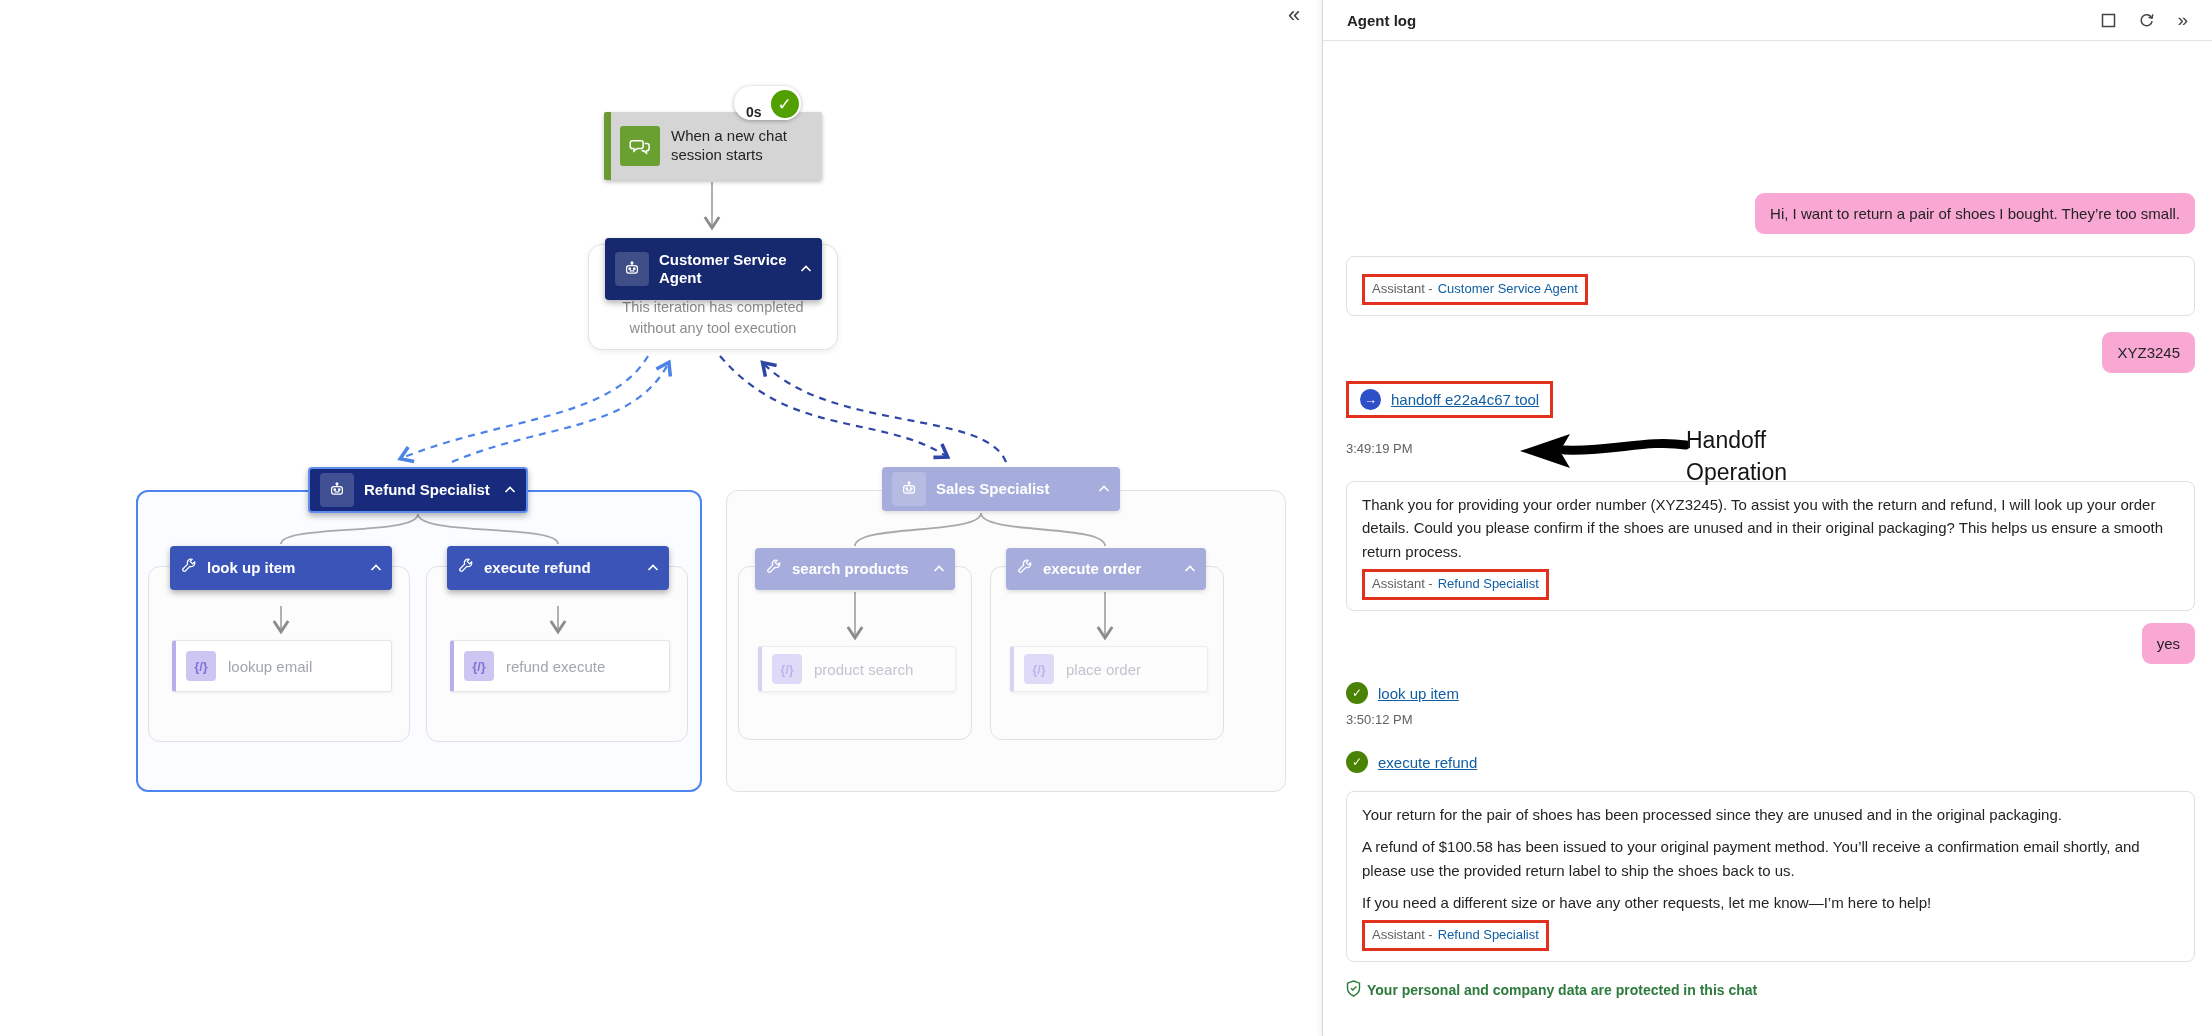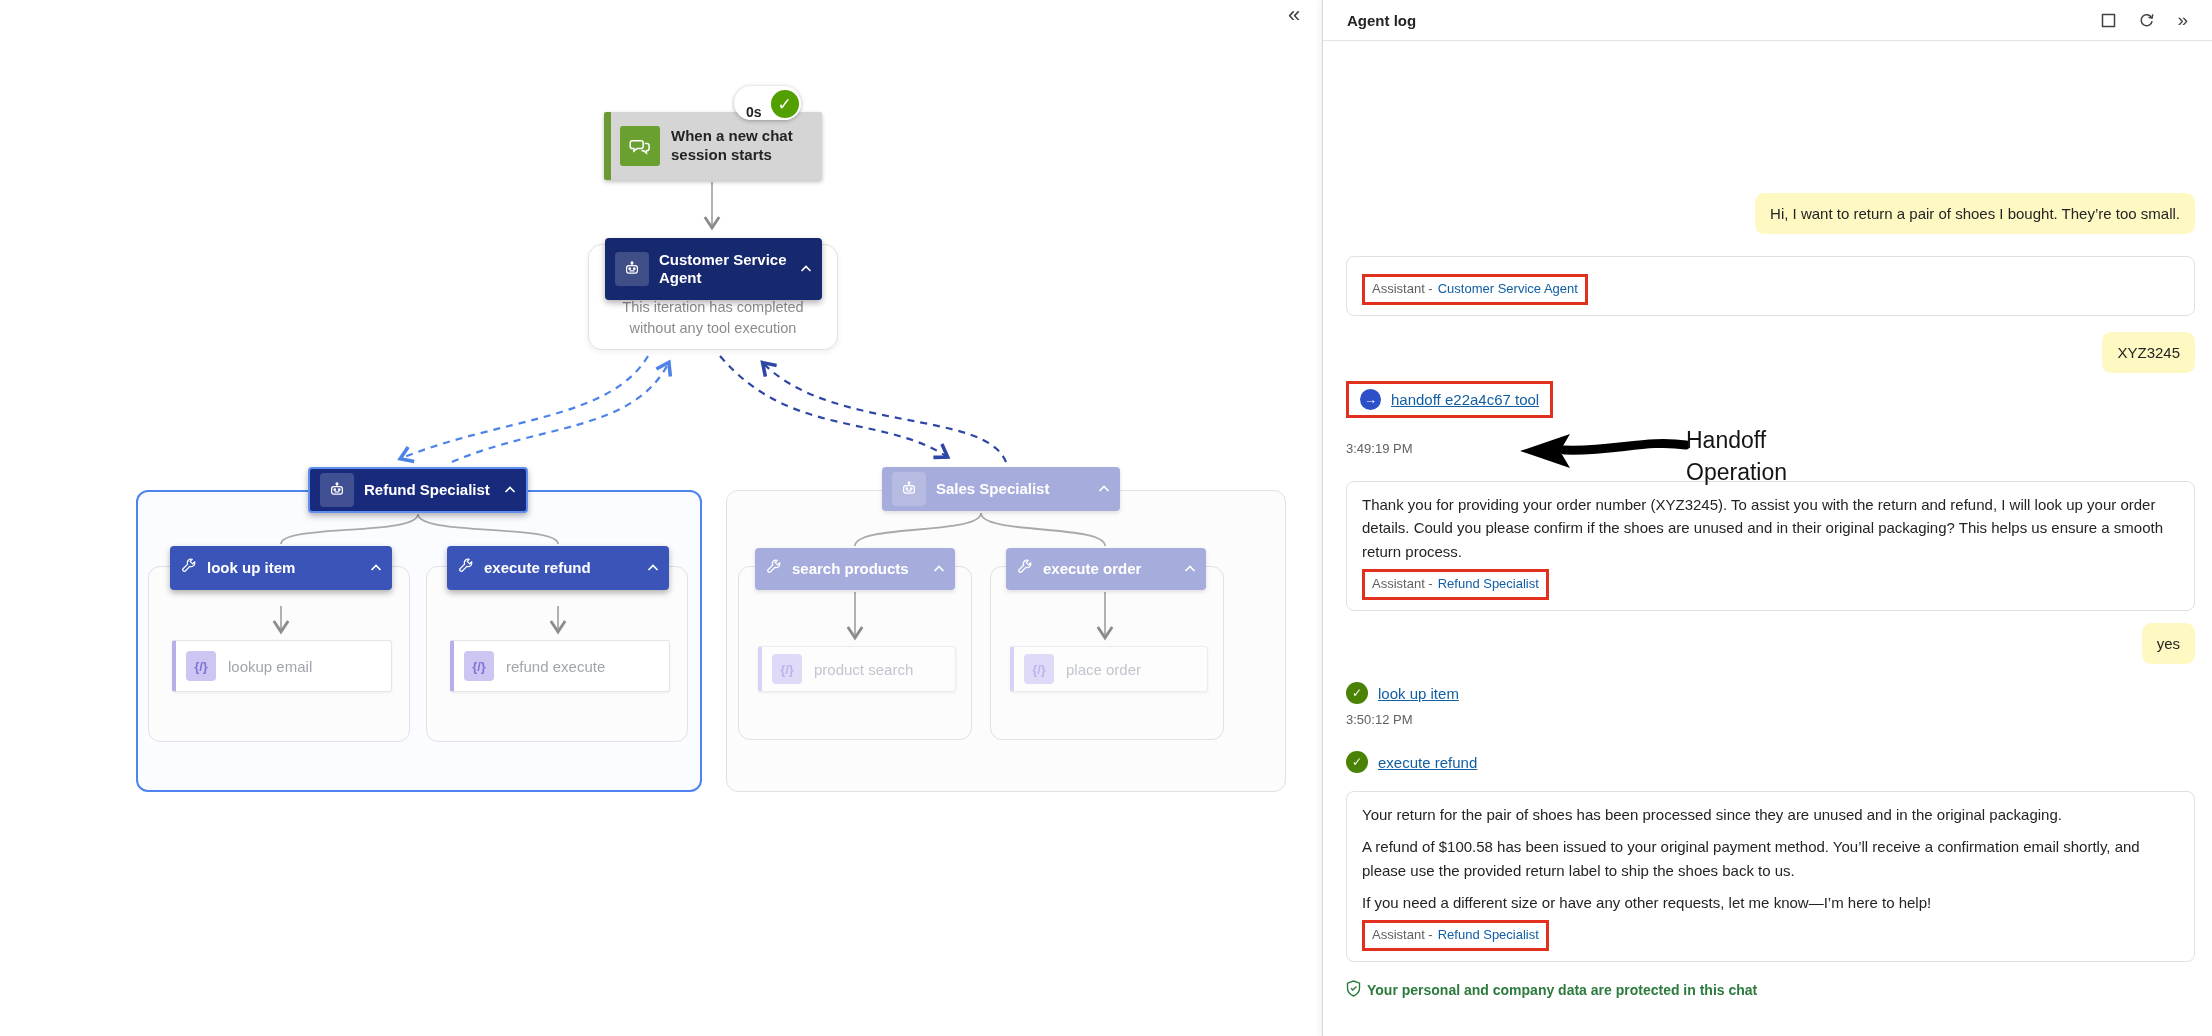--- a/index.html
+++ b/index.html
@@ -11,21 +11,21 @@
   
   #canvas { position:absolute; left:0; top:0; width:1322px; height:1036px; background:#fff; }
   #connectors { position:absolute; left:0; top:0; z-index:2; }
   .cv { position:absolute; }
   .collapse-left { left:1288px; top:2px; font-size:22px; color:#424242; cursor:pointer; z-index:6; }
 
   .trigger {
     left:604px; top:112px; width:218px; height:68px; z-index:3;
     background:#d5d5d5; border-left:7px solid #6c9a32; border-radius:2px;
     display:flex; align-items:center; gap:11px; padding:0 10px 0 9px;
-    font-size:15px; font-weight:bold; color:#242424; line-height:1.25;
+    font-size:15px; font-weight:normal; color:#242424; line-height:1.25;
     box-shadow:0 2px 4px rgba(0,0,0,.25);
   }
   .trigger-icon { flex:0 0 auto; width:40px; height:40px; border-radius:3px; background:#69a02f;
     display:flex; align-items:center; justify-content:center; color:#fff; }
   .run-badge {
     left:734px; top:86px; z-index:4; height:34px; border-radius:18px; background:#fff;
     box-shadow:0 1px 4px rgba(0,0,0,.3); display:flex; align-items:flex-end; gap:7px;
     padding-left:12px; font-size:14px; font-weight:bold;
   }
   .check-big { width:32px; height:32px; border-radius:50%; background:#52a000; border:2px solid #fff;
@@ -82,21 +82,21 @@
   #panel { position:absolute; left:1322px; top:0; width:890px; height:1036px; background:#fff;
     border-left:1px solid #d6d6d6; box-shadow:-3px 0 6px rgba(0,0,0,.05); }
   .panel-header { height:41px; display:flex; align-items:center; padding:0 24px;
     border-bottom:1px solid #e4e4e4; }
   .panel-title { font-size:15px; font-weight:bold; color:#242424; }
   .panel-actions { margin-left:auto; display:flex; align-items:center; gap:22px; color:#424242; }
   .panel-actions .pa { display:flex; align-items:center; cursor:pointer; font-size:19px; }
   .chat { position:absolute; left:0; right:0; top:41px; bottom:0; padding:0 17px 0 23px;
     display:flex; flex-direction:column; align-items:stretch; overflow:hidden; }
   .spacer { height:152px; }
-  .bubble { align-self:flex-end; background:#fef9c3; border-radius:9px; padding:12px 15px;
+  .bubble { align-self:flex-end; background:#f9a8d4; border-radius:9px; padding:12px 15px;
     font-size:15px; color:#242424; }
   .acard { background:#fff; border:1px solid #e0e0e0; border-radius:8px;
     padding:11px 15px 10px; font-size:15px; line-height:1.55; color:#242424; }
   .acard p + p { margin-top:9px; }
   .badge-box { display:inline-block; border:3px solid #e1301e; padding:2px 7px 3px; margin-top:6px; font-size:13px; }
   .badge-prefix { color:#5f5f5f; margin-right:5px; }
   .badge-agent { color:#115ea3; cursor:pointer; }
   .handoff-box { align-self:flex-start; display:inline-flex; align-items:center; gap:10px;
     border:3px solid #e1301e; padding:5px 11px; margin-top:8px; }
   .handoff-circle { width:21px; height:21px; border-radius:50%; background:#2d50c8; color:#fff;

